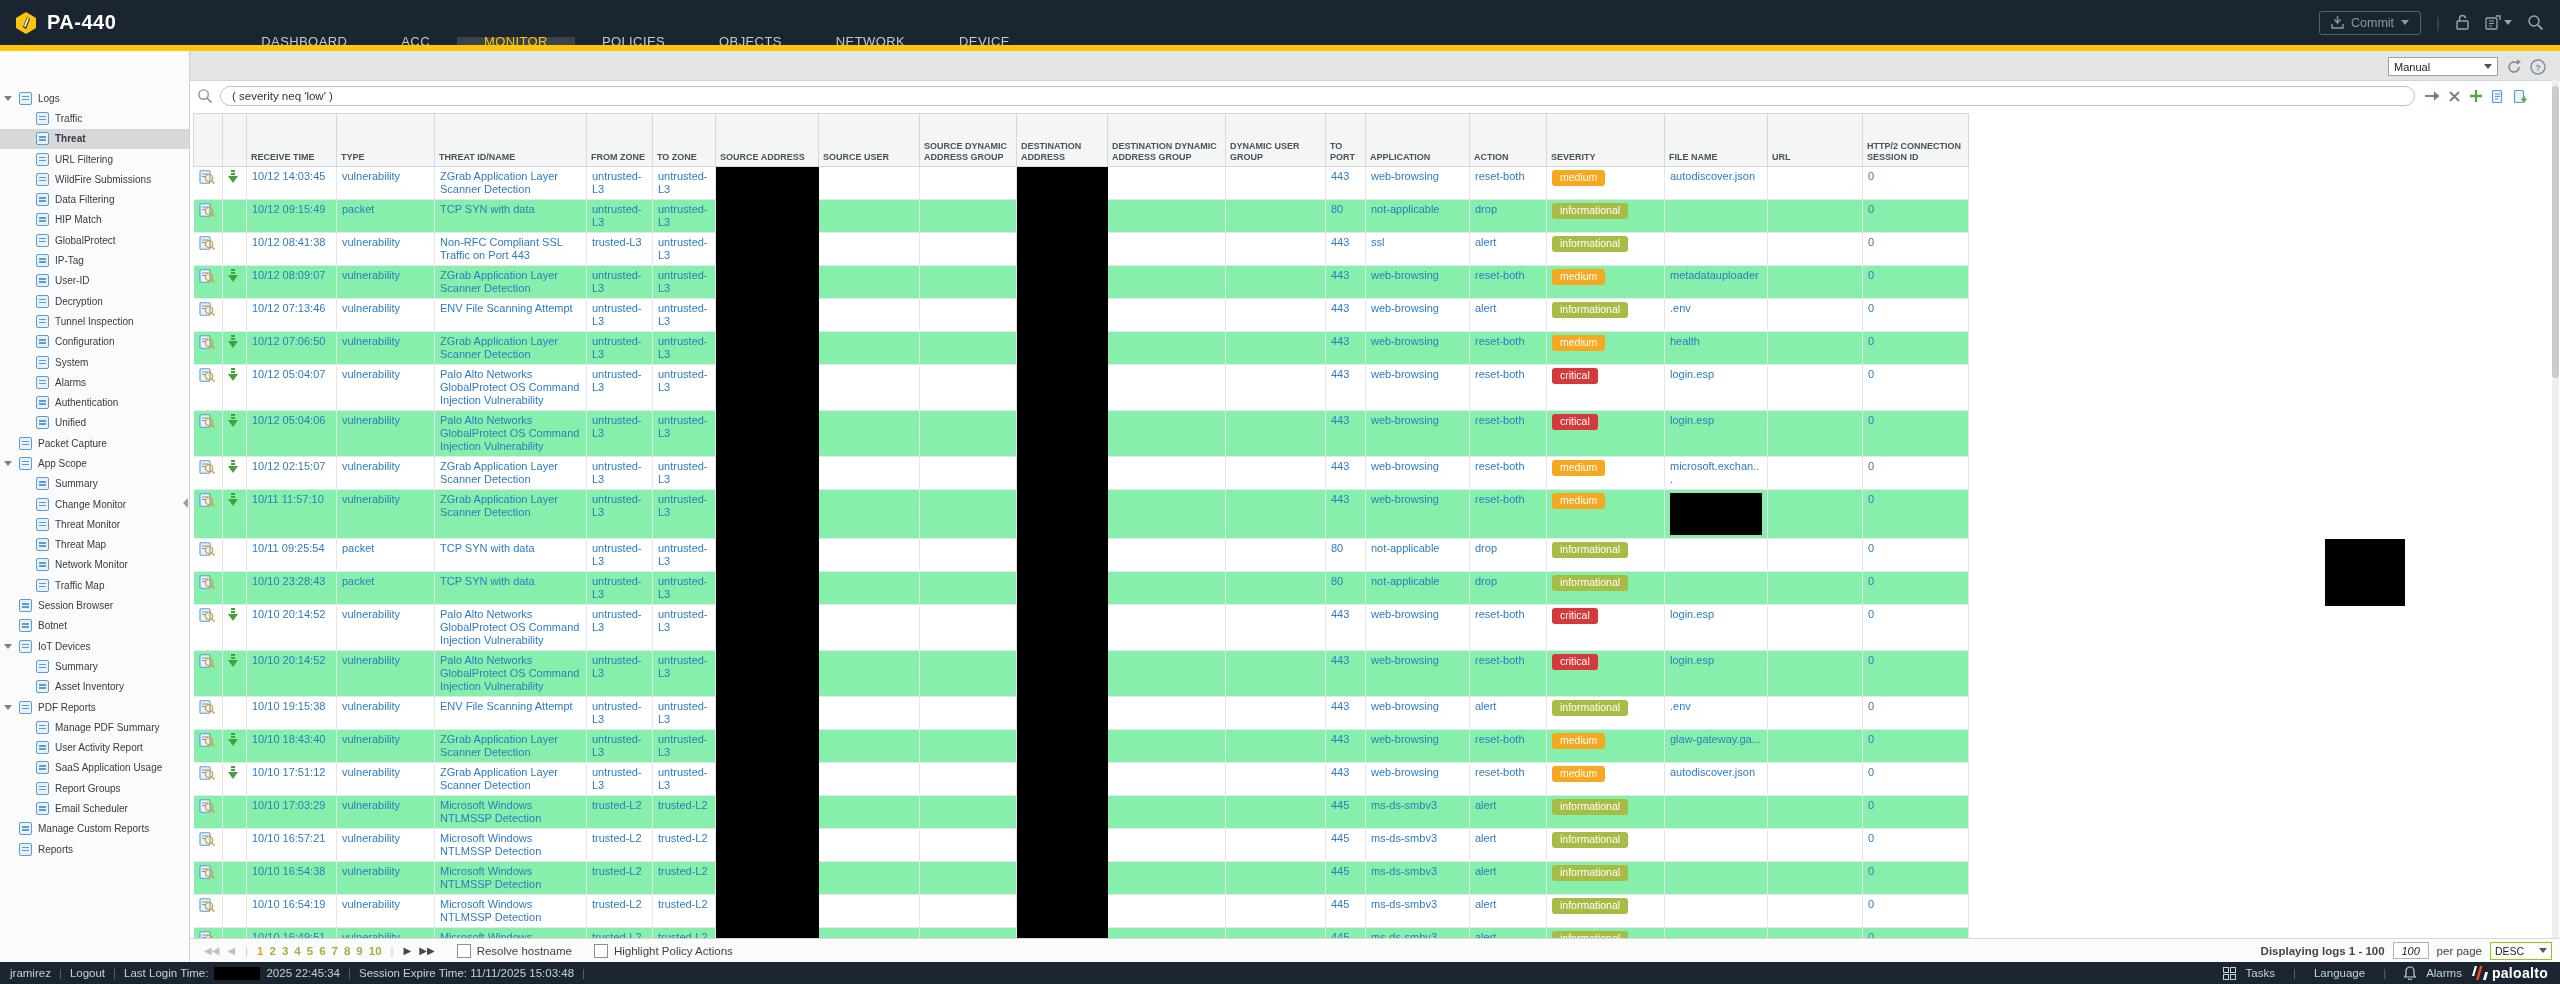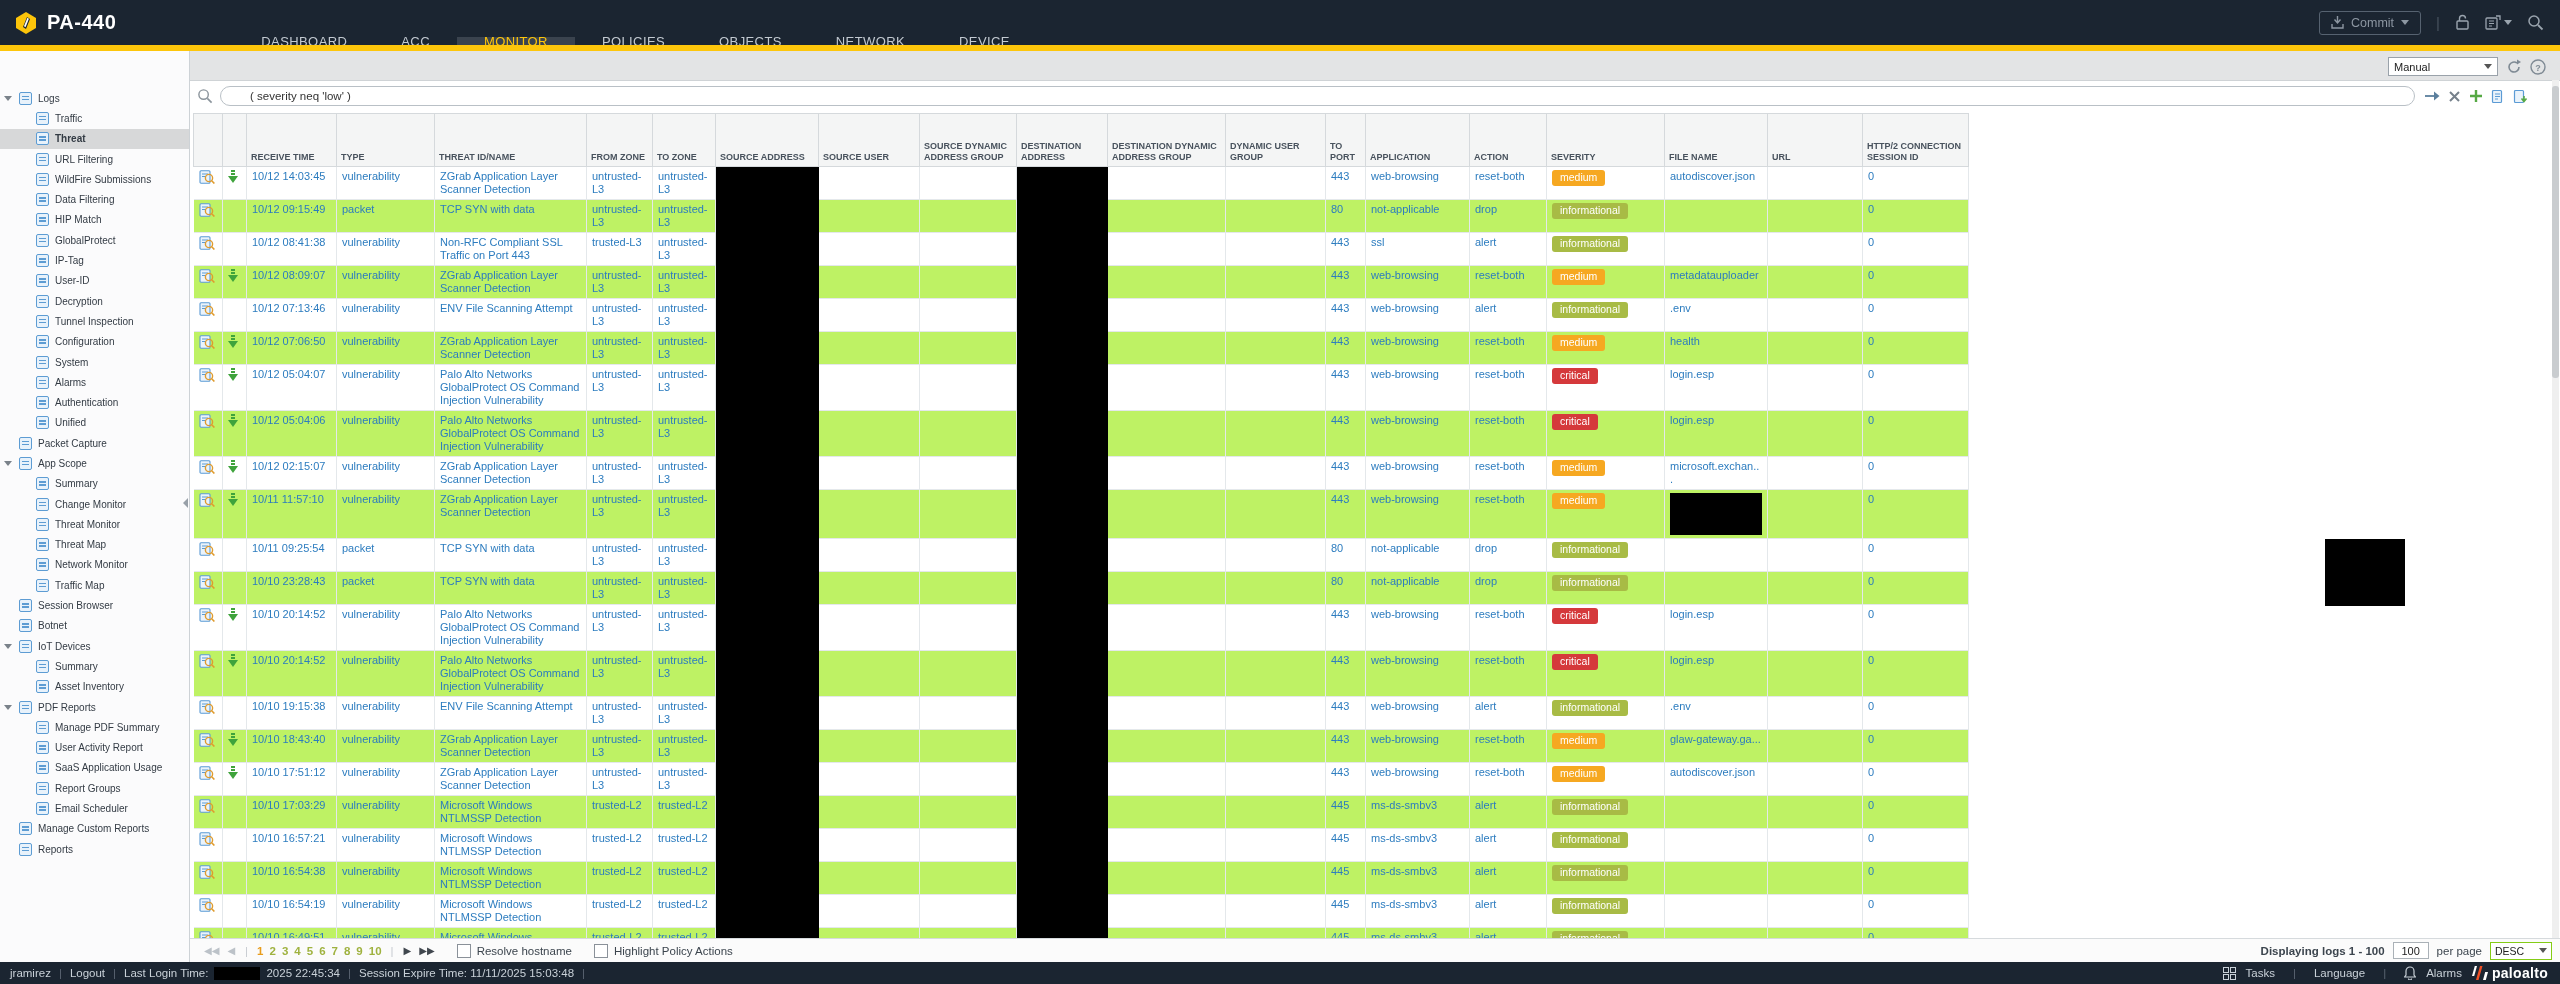--- a/index.html
+++ b/index.html
@@ -29,44 +29,44 @@
   .collapse-handle{position:absolute;left:183px;top:498px;width:0;height:0;border-top:5px solid transparent;border-bottom:5px solid transparent;border-right:5px solid #98a0a8;}
   
   .content{position:absolute;left:190px;top:51px;width:2370px;height:911px;background:#e3e4e5;}
   .refresh-row{position:absolute;top:6px;right:14px;display:flex;align-items:center;gap:8px;}
   .mini-select{width:98px;height:17px;background:#fff;border:1px solid #9aa2aa;font-size:11px;display:flex;align-items:center;
                justify-content:space-between;padding:0 5px;color:#222;}
   .sel-caret{width:0;height:0;border-left:4px solid transparent;border-right:4px solid transparent;border-top:5px solid #555;}
   .panel{position:absolute;left:0;top:29px;width:2370px;height:858px;background:#fff;overflow:hidden;border-top:1px solid #cfd3d6;}
   .filterbar{height:30px;display:flex;align-items:center;padding-left:7px;}
   .filter-input{margin-left:7px;width:2195px;height:20px;border:1px solid #b9c0c6;border-radius:10px;font-size:11.5px;color:#333;
-                display:flex;align-items:center;padding:0 29px;background:#fff;box-sizing:border-box;}
+                display:flex;align-items:center;padding:0 11px;background:#fff;box-sizing:border-box;}
   .filter-icons{display:flex;gap:8px;margin-left:9px;align-items:center;}
   
   table{position:absolute;left:3px;top:32px;border-collapse:collapse;table-layout:fixed;width:1775px;font-size:11px;}
   thead th{background:#f4f5f5;border:1px solid #d5d9dc;vertical-align:bottom;text-align:left;padding:3px 4px;
            font-size:9px;color:#48525d;text-transform:uppercase;font-weight:bold;height:46px;line-height:11px;cursor:pointer;}
   tbody td{border-right:1px solid #e4e8eb;border-bottom:1px solid #e4e8eb;padding:3px 5px;vertical-align:top;
            color:#2c7cbf;line-height:13px;cursor:pointer;word-wrap:break-word;}
-  tbody tr.alt{background:#bef264;}
+  tbody tr.alt{background:#86efac;}
   td.redact{background:#000;border-right-color:#000;border-bottom-color:#000;}
   .badge{display:inline-block;color:#fff;border-radius:3px;padding:1px 8px 2px;font-size:10.5px;}
   .file-redact{width:92px;height:42px;background:#000;}
   
   .pagebar{position:absolute;left:0;top:887px;width:2370px;height:24px;background:#fbfbfb;border-top:1px solid #d6dadd;
            display:flex;align-items:center;font-size:11.5px;color:#3c454e;box-sizing:border-box;}
   .pg-arrow{font-size:10px;margin:0 4px;}
   .pg-dis{color:#bcc2c8;}
   .pg-en{color:#40474e;}
   .pg-num{margin:0 3px;color:#9fb23f;font-weight:bold;cursor:pointer;}
   .pg-num.cur{color:#e89c1c;}
   .pg-vsep{color:#c6cbd0;margin:0 6px;}
   .cbox{width:12px;height:12px;border:1px solid #8a9199;background:#fff;display:inline-block;margin-right:6px;vertical-align:-2px;}
   .pb-right{margin-left:auto;display:flex;align-items:center;gap:8px;margin-right:8px;}
-  .num-box{width:34px;height:15px;border:1px solid #aab1b7;font-size:11px;display:flex;align-items:center;justify-content:center;background:#fff;color:#222;}
+  .num-box{width:34px;height:15px;border:1px solid #aab1b7;font-size:11px;display:flex;align-items:center;justify-content:center;background:#fff;color:#222;font-style:italic;}
   .desc-sel{width:52px;height:16px;border:1px solid #84cc16;background:#fff;font-size:10.5px;display:flex;align-items:center;
             justify-content:space-between;padding:0 4px;color:#222;}
   
   .footer{position:absolute;left:0;top:962px;width:2560px;height:22px;background:#1b2531;color:#c9d1d8;display:flex;
           align-items:center;font-size:11.5px;}
   .f-sep{color:#5a6572;margin:0 8px;}
   .f-redact{display:inline-block;width:46px;height:13px;background:#000;margin:0 6px;vertical-align:-2px;}
   .f-right{margin-left:auto;display:flex;align-items:center;gap:10px;margin-right:12px;text-align:right;}
   .brand{font-size:14px;font-weight:bold;color:#fff;letter-spacing:.3px;display:flex;align-items:center;gap:4px;}
   

